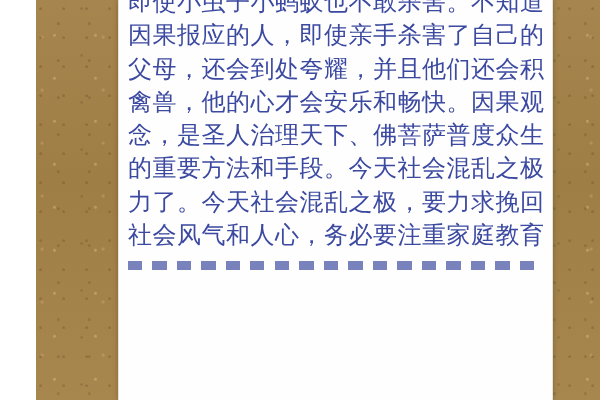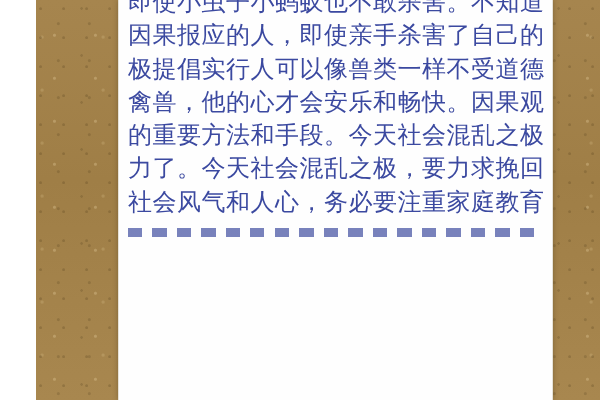--- a/index.html
+++ b/index.html
@@ -81,22 +81,23 @@
 </style>
 </head>
 <body>
 
 <div class="stage">
 
   <div class="panel">
     <div class="text-block">
       <div class="line">即使小虫子小蚂蚁也不敢杀害。不知道</div>
       <div class="line">因果报应的人，即使亲手杀害了自己的</div>
-      <div class="line">极提倡实行人可以像兽类一样不受道德</div>
+      <div class="line">父母，还会到处夸耀，并且他们还会积</div>
       <div class="line">禽兽，他的心才会安乐和畅快。因果观</div>
+      <div class="line">念，是圣人治理天下、佛菩萨普度众生</div>
       <div class="line">的重要方法和手段。今天社会混乱之极</div>
       <div class="line">力了。今天社会混乱之极，要力求挽回</div>
       <div class="line">社会风气和人心，务必要注重家庭教育</div>
       <div class="next-line-sliver">
         <div class="marks"></div>
       </div>
     </div>
   </div>
 
 </div>

